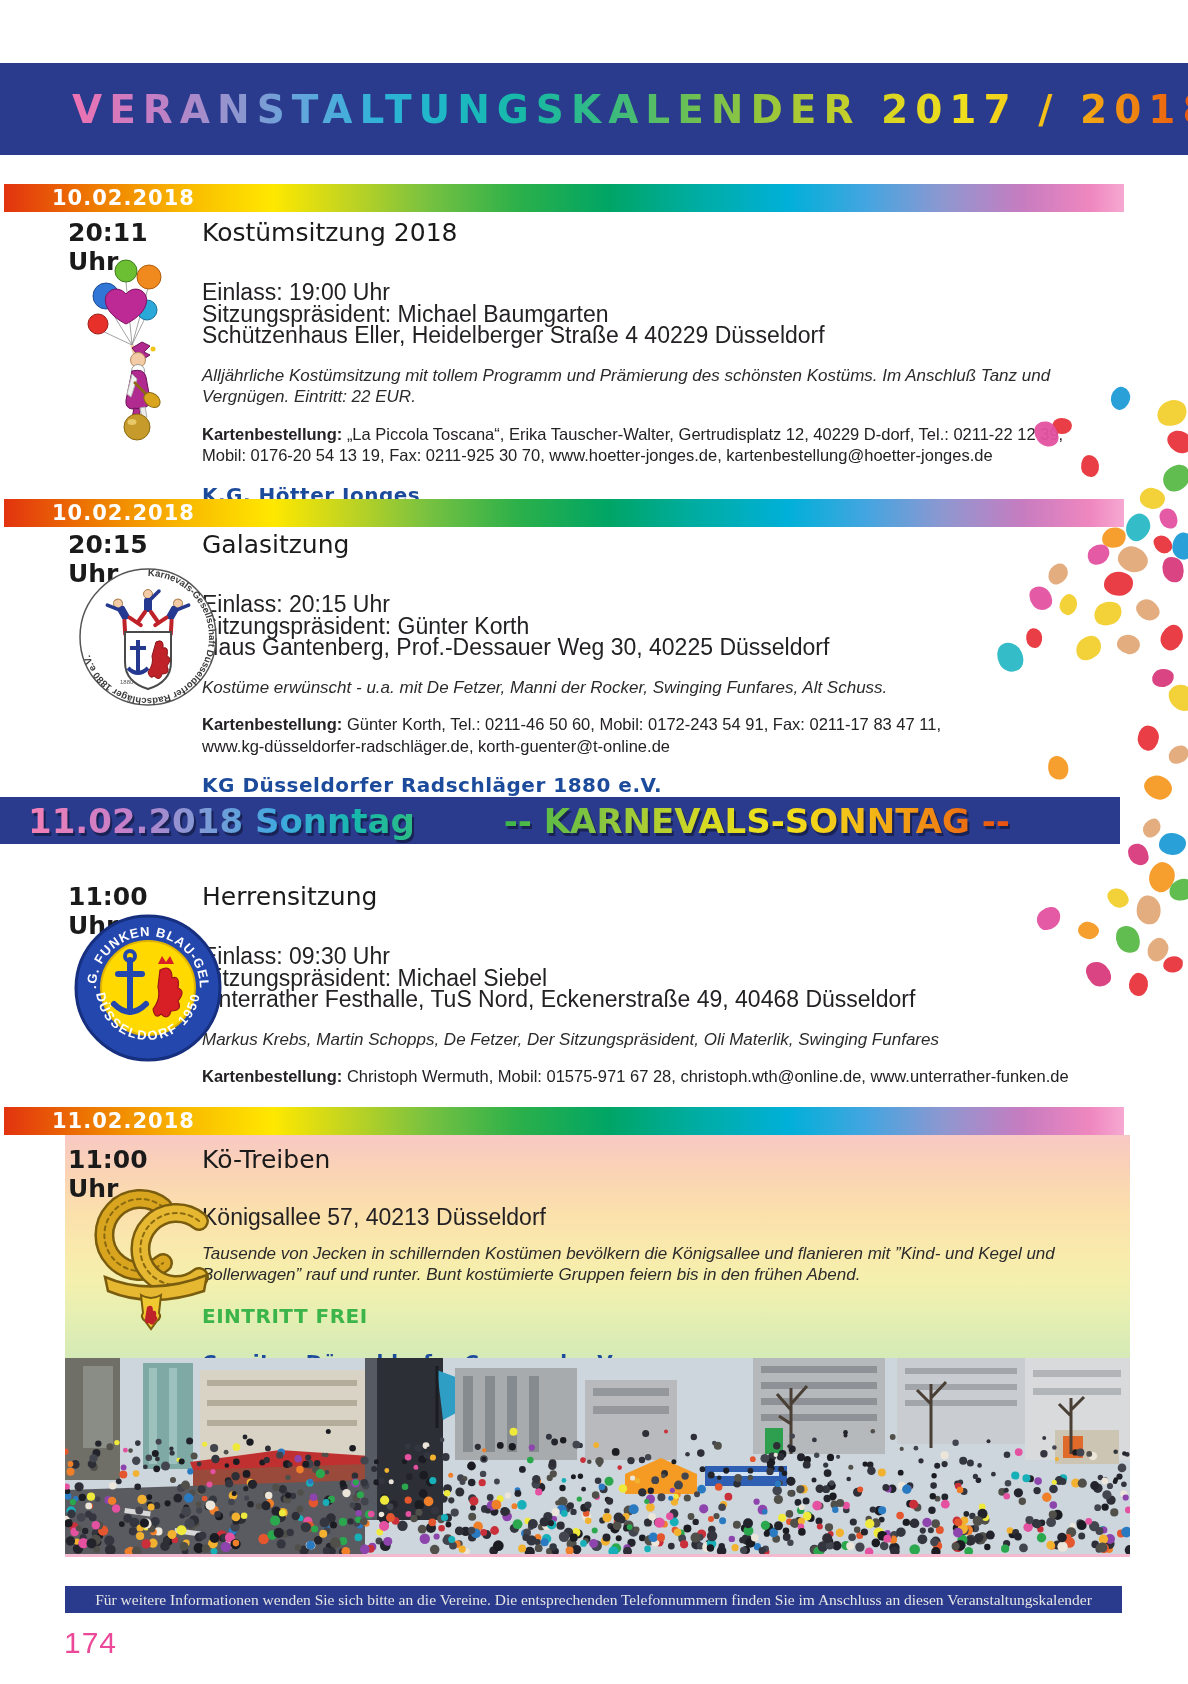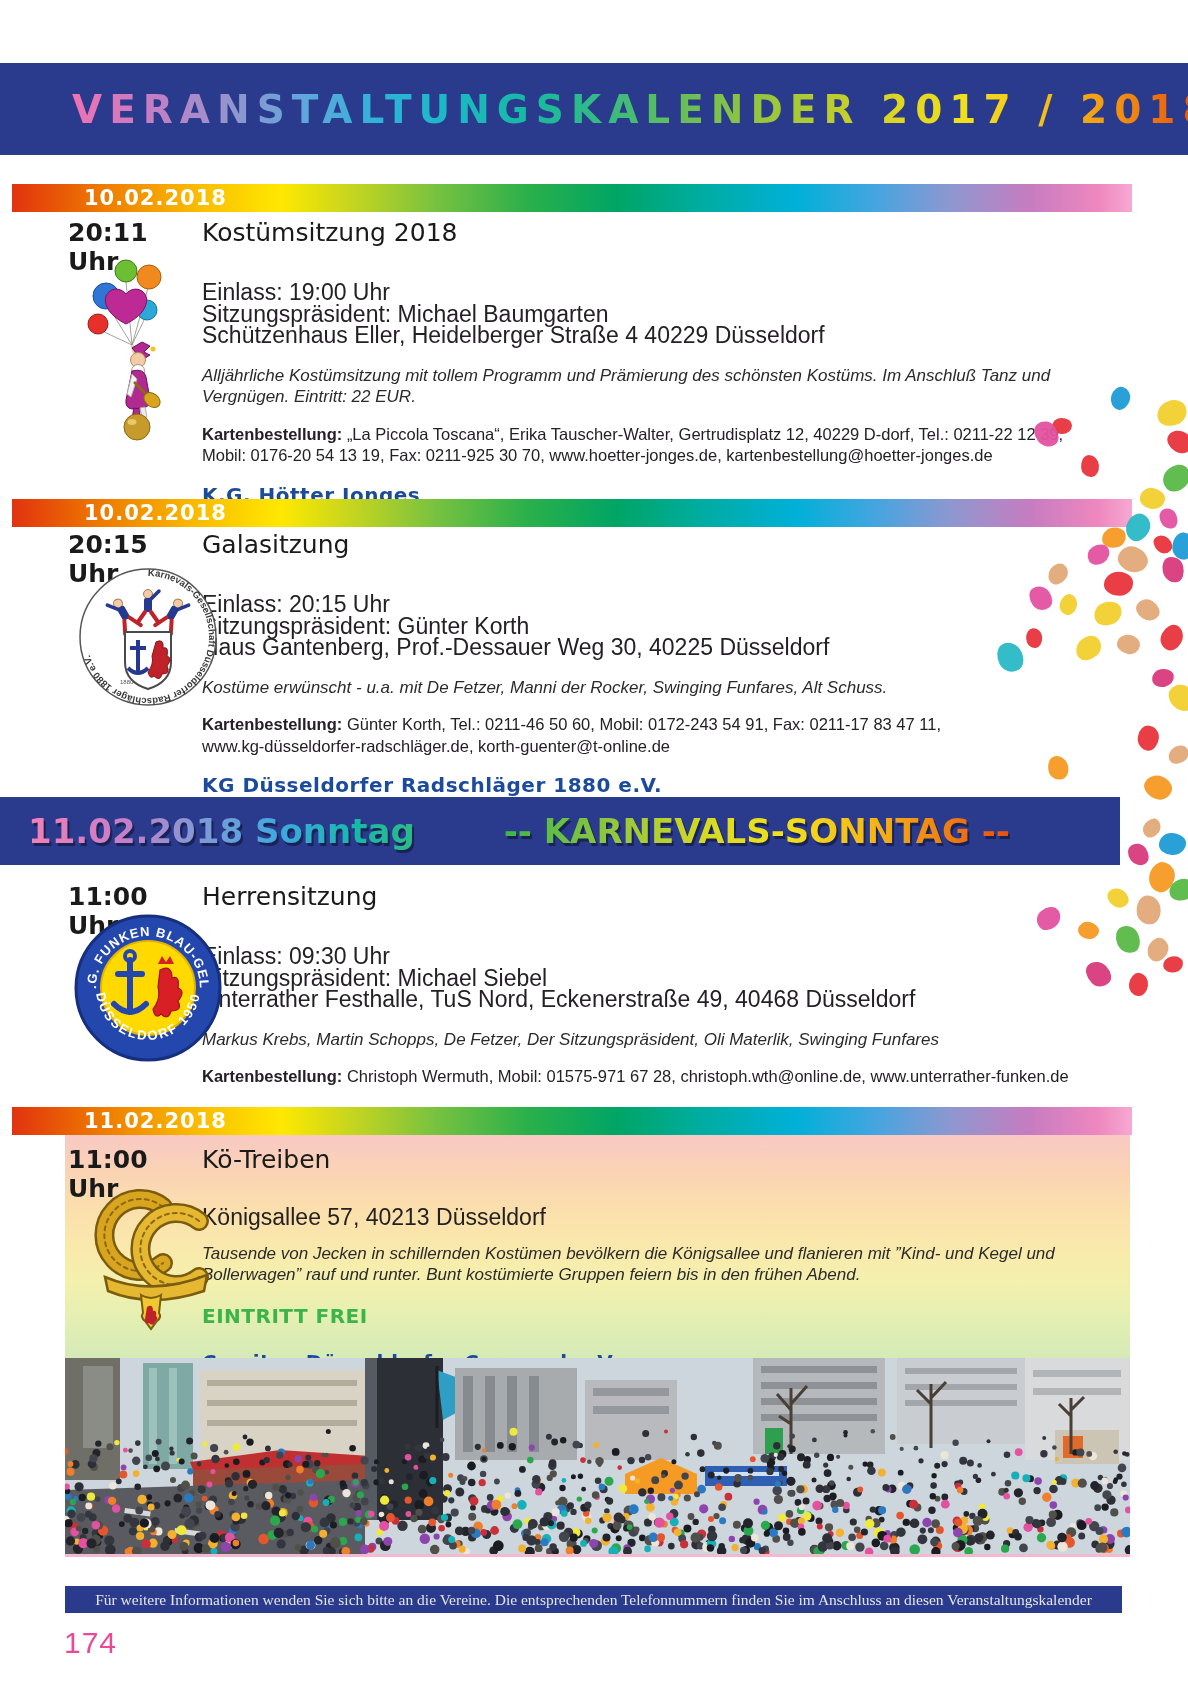--- a/index.html
+++ b/index.html
@@ -9,22 +9,22 @@
   
   .header{position:absolute;left:0;top:63px;width:1188px;height:92px;background:#2a3a8c;
           display:flex;align-items:center;padding-left:72px;box-sizing:border-box;}
   .header-title{font-family:"DejaVu Sans",sans-serif;font-weight:bold;font-size:39px;letter-spacing:7px;
     background:linear-gradient(90deg,#ee72b2 0%,#c47ec4 7%,#9a92cc 13%,#62a6dc 20%,#2fb3d8 27%,
       #1cb8c4 33%,#17b9a4 40%,#3aba7e 47%,#6cbf54 54%,#94c63c 60%,#b9cd2e 66%,#ddd622 72%,
       #f0df1d 78%,#f4c519 84%,#f29d13 90%,#ec6f10 95%,#e6450e 100%);
     -webkit-background-clip:text;background-clip:text;color:transparent;white-space:nowrap;}
 
   
-  .datebar{position:absolute;left:12px;width:1120px;height:28px;display:flex;align-items:center;
-    padding-left:72px;box-sizing:border-box;
+  .datebar{position:absolute;left:4px;width:1120px;height:28px;display:flex;align-items:center;
+    padding-left:48px;box-sizing:border-box;
     background:linear-gradient(90deg,#e2330f 0%,#ee7a00 8%,#f9b800 16%,#ffe800 24%,#bfd322 31%,
       #76c141 38%,#2bb04a 46%,#00a565 54%,#00ada4 62%,#00b0d8 70%,#44a5e0 77%,#8f97d0 84%,
       #c77cc0 91%,#ef87bf 97%,#f6a9d2 100%);}
   .datebar span{color:#fff;font-family:"DejaVu Sans",sans-serif;font-weight:bold;font-size:21px;letter-spacing:1px;}
   #db1{top:184px}#db2{top:499px}#db3{top:1107px}
 
   
   .event{position:absolute;left:68px;width:1062px;}
   #ev1{top:218px}#ev2{top:530px}#ev3{top:882px}
   .trow{display:flex;align-items:baseline;}
@@ -36,21 +36,21 @@
   .tickets{margin:16px 0 0 0;font-size:16.5px;line-height:21.5px;color:#242124;}
   .tickets b{font-weight:bold;}
   .organizer{margin-top:16px;font-family:"DejaVu Sans",sans-serif;font-weight:bold;font-size:20px;
              color:#1d4b9c;letter-spacing:.5px;}
   .event-icon{position:absolute;}
   #icon-clown{left:8px;top:32px;}
   #icon-seal{left:0px;top:32px;}
   #icon-funken{left:4px;top:30px;}
 
   
-  .banner{position:absolute;left:0;top:797px;width:1120px;height:68px;background:#2a3a8c;
+  .banner{position:absolute;left:0;top:797px;width:1120px;height:47px;background:#2a3a8c;
     display:flex;align-items:center;justify-content:space-between;box-sizing:border-box;
     padding:0 110px 0 28px;}
   .banner .b-date,.banner .b-label{font-family:"DejaVu Sans",sans-serif;font-weight:bold;font-size:34px;
     white-space:nowrap;-webkit-background-clip:text;background-clip:text;color:transparent;
     filter:drop-shadow(2px 3px 0 rgba(10,15,40,.55));}
   .banner .b-date{background-image:linear-gradient(90deg,#f47fb5 0%,#c57fc8 25%,#7f9ad6 45%,#3fa9e0 65%,#17b8ab 85%,#2dbb85 100%);}
   .banner .b-label{background-image:linear-gradient(90deg,#3db54a 0%,#8cc63f 20%,#d6d922 40%,#f2e21c 55%,#f4b917 72%,#ef8313 86%,#e84f10 100%);}
 
   
   .koe-panel{position:absolute;left:65px;top:1135px;width:1065px;height:223px;box-sizing:border-box;

